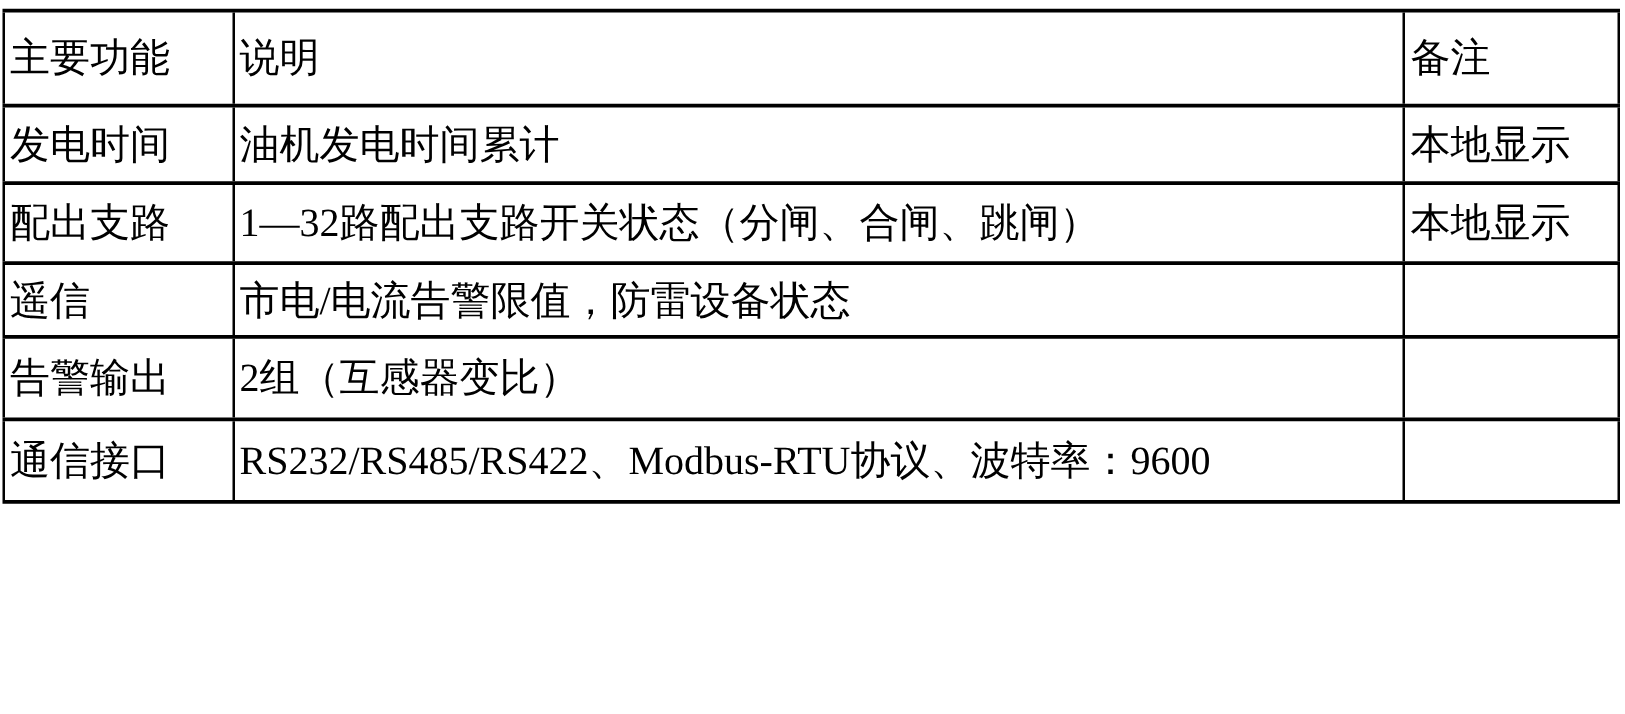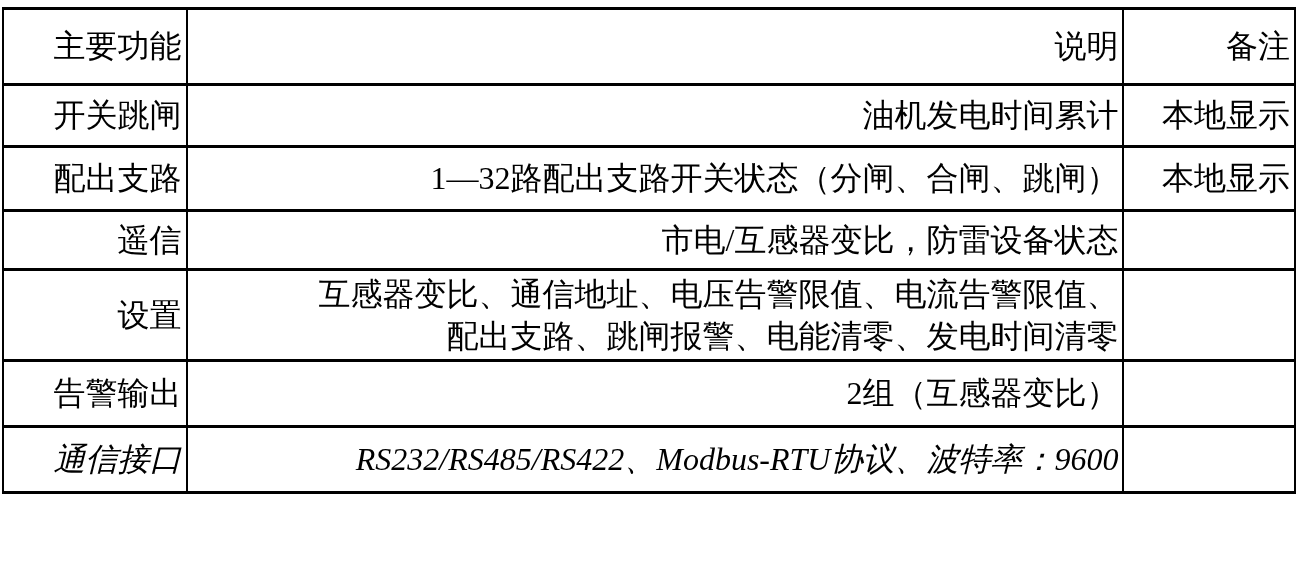--- a/index.html
+++ b/index.html
@@ -26,40 +26,40 @@
     border-collapse: collapse;
     table-layout: fixed;
     background: #ffffff;
   }
   table.spec-table th,
   table.spec-table td {
     border-left: 2px solid #000000;
     border-right: 2px solid #000000;
     border-top: 3px solid #000000;
     border-bottom: 3px solid #000000;
-    text-align: right;
+    text-align: left;
     vertical-align: middle;
     font-size: 32px;
     font-weight: normal;
     line-height: 1.32;
     padding: 0 4px;
     overflow: hidden;
   }
   .col-feature { width: 183px; }
   .col-desc    { width: 934px; }
   .col-remark  { width: 171px; }
 
   tr.row-header  { height: 76px; }
   tr.row-0 { height: 62px; }
   tr.row-1 { height: 64px; margin-left: 48px; }
   tr.row-2 { height: 59px; }
   tr.row-3 { height: 91px; }
   tr.row-4 { height: 62px; }
   tr.row-5 { height: 66px; padding-left: 32px; }
-  tr.row-6 { height: 66px; font-style: italic; }
+  tr.row-6 { height: 66px; }
 
   td.description-cell {
     white-space: pre-line;
   }
 </style>
 </head>
 <body>
 
 <div class="page">
   <table class="spec-table">
@@ -70,38 +70,32 @@
     </colgroup>
     <thead>
       <tr class="row-header">
         <th>主要功能</th>
         <th>说明</th>
         <th>备注</th>
       </tr>
     </thead>
     <tbody>
       <tr class="row-0">
-        <td class="feature-cell">开关跳闸</td>
+        <td class="feature-cell">发电时间</td>
         <td class="description-cell">油机发电时间累计</td>
         <td class="remark-cell">本地显示</td>
       </tr>
       <tr class="row-1">
         <td class="feature-cell">配出支路</td>
         <td class="description-cell">1—32路配出支路开关状态（分闸、合闸、跳闸）</td>
         <td class="remark-cell">本地显示</td>
       </tr>
       <tr class="row-2">
         <td class="feature-cell">遥信</td>
-        <td class="description-cell">市电/互感器变比，防雷设备状态</td>
-        <td class="remark-cell"></td>
-      </tr>
-      <tr class="row-3">
-        <td class="feature-cell">设置</td>
-        <td class="description-cell">互感器变比、通信地址、电压告警限值、电流告警限值、
-配出支路、跳闸报警、电能清零、发电时间清零</td>
+        <td class="description-cell">市电/电流告警限值，防雷设备状态</td>
         <td class="remark-cell"></td>
       </tr>
       <tr class="row-5">
         <td class="feature-cell">告警输出</td>
         <td class="description-cell">2组（互感器变比）</td>
         <td class="remark-cell"></td>
       </tr>
       <tr class="row-6">
         <td class="feature-cell">通信接口</td>
         <td class="description-cell">RS232/RS485/RS422、Modbus-RTU协议、波特率：9600</td>

